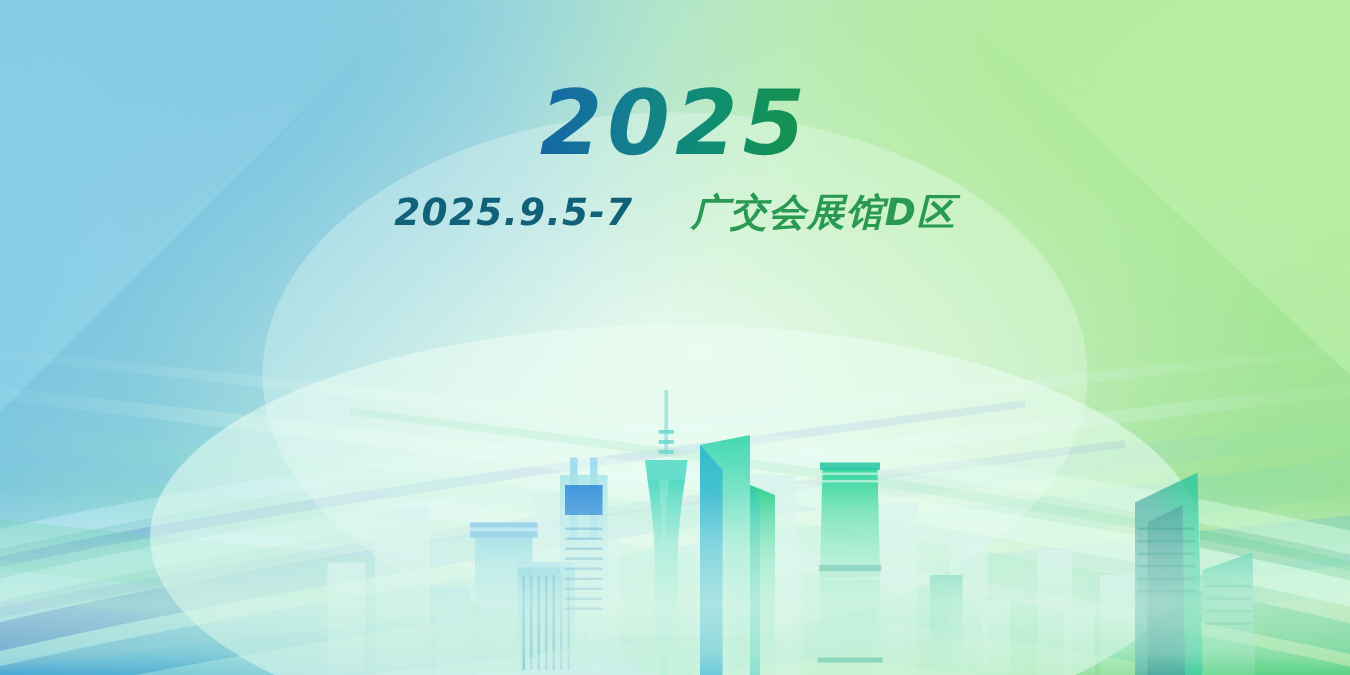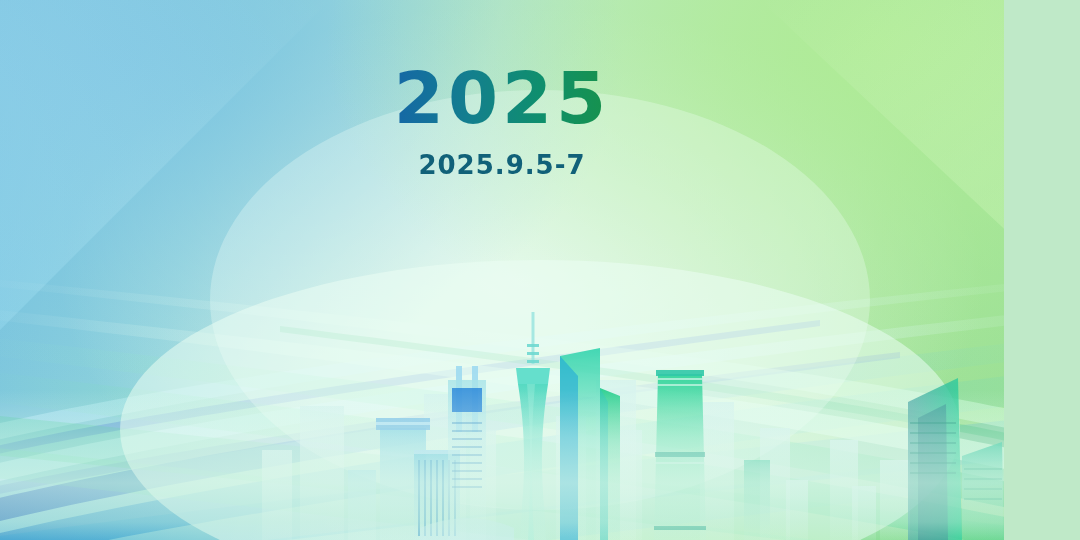--- a/index.html
+++ b/index.html
@@ -4,28 +4,29 @@
 <style>
   * { margin:0; padding:0; box-sizing:border-box; }
   html, body { width:1080px; height:540px; overflow:hidden; }
   body {
     font-family:"Liberation Sans", sans-serif;
     background:#bfe9c8;
   }
 
   #poster {
     position:relative;
-    width:1004px;
+    width:1080px;
     height:540px;
     overflow:hidden;
     background:
       radial-gradient(ellipse 900px 560px at 88% 8%, rgba(176,236,150,0.95) 0%, rgba(176,236,150,0) 62%),
       radial-gradient(ellipse 820px 520px at 10% 10%, rgba(124,196,226,0.97) 0%, rgba(124,196,226,0) 64%),
       radial-gradient(ellipse 700px 420px at 52% 52%, rgba(232,250,238,0.85) 0%, rgba(232,250,238,0) 66%),
       linear-gradient(105deg, #74c0df 0%, #8fd3db 22%, #bfe9d8 44%, #b6e8b4 64%, #a3e39a 82%, #9be095 100%);
+    font-style: italic;
   }
 
   
   .bgsvg { position:absolute; inset:0; width:1080px; height:540px; }
 
   
   .content {
     position:absolute; inset:0;
     display:flex; flex-direction:column; align-items:center;
     z-index:6;
@@ -85,21 +86,21 @@
     letter-spacing:2px;
     color:#ffffff;
     white-space:nowrap;
     font-family:"DejaVu Sans","Liberation Sans",sans-serif;
     text-shadow:0 1px 2px rgba(0,40,40,0.25);
   }
 
   .infoline {
     margin-top:16px;
     display:flex; align-items:center; gap:46px;
-    font-size:26px;
+    font-size:30px;
     font-weight:600;
     letter-spacing:1px;
     font-family:"DejaVu Sans","Liberation Sans",sans-serif;
   }
   .info-date  { color:#116179; }
   .info-venue { color:#2a9a52; }
 
   
   .skyline {
     position:absolute;
@@ -358,16 +359,17 @@
   <div class="skyfade"></div>
 
   <div class="content">
 
     <div class="year">2025</div>
 
 
 
     <div class="infoline">
       <span class="info-date">2025.9.5-7</span>
+      <span class="info-venue">广交会展馆D区</span>
     </div>
 
   </div>
 </div>
 
 </body></html>

